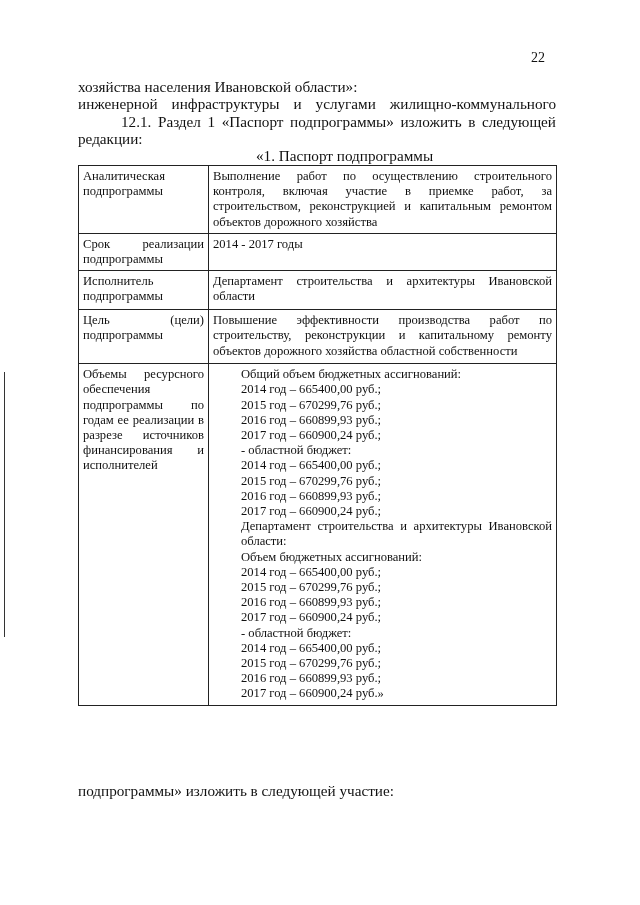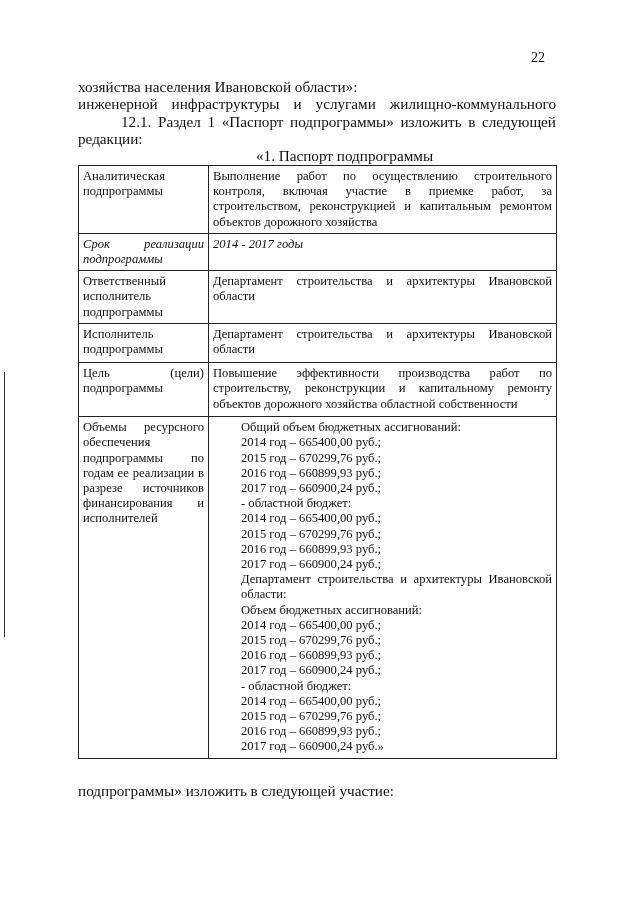--- a/index.html
+++ b/index.html
@@ -17,21 +17,21 @@
   table.passport { position: absolute; top: 165px; left: 78px; width: 479px; border-collapse: collapse;
                    font-size: 12.6px; line-height: 15.2px; }
   table.passport td { border: 1px solid #222; vertical-align: top; padding: 3px 4px 3px 4px; }
   table.passport td.label { width: 121px; text-align: justify; }
   table.passport td.value { text-align: justify; }
   td.label .l, td.value .l { display: block; }
   .jl { text-align: justify; text-align-last: justify; white-space: nowrap; }
   .ll { text-align: left; }
   tr.r1 td { height: 60px; }
   tr.r2 td { height: 18px; }
-  tr.r3 td { height: 30px; font-style: italic; }
+  tr.r3 td { height: 30px; }
   tr.r4 td { height: 46px; }
   tr.r5 td { height: 32px; }
   tr.r6 td { height: 47px; }
   .funding .l { white-space: nowrap; margin-left: 28px; }
   .margin-line { position: absolute; left: 4px; top: 372px; width: 1px; height: 265px; background: #333; }
   #p3 { top: 782px; }
 </style>
 </head>
 <body>
 
@@ -65,31 +65,20 @@
       <span class="l ll">объектов дорожного хозяйства</span>
     </td>
   </tr>
   <tr class="r3">
     <td class="label">
       <span class="l jl">Срок реализации</span>
       <span class="l ll">подпрограммы</span>
     </td>
     <td class="value">
       <span class="l ll">2014 - 2017 годы</span>
-    </td>
-  </tr>
-  <tr class="r4">
-    <td class="label">
-      <span class="l ll">Ответственный</span>
-      <span class="l ll">исполнитель</span>
-      <span class="l ll">подпрограммы</span>
-    </td>
-    <td class="value">
-      <span class="l jl">Департамент строительства и архитектуры Ивановской</span>
-      <span class="l ll">области</span>
     </td>
   </tr>
   <tr class="r5">
     <td class="label">
       <span class="l ll">Исполнитель</span>
       <span class="l ll">подпрограммы</span>
     </td>
     <td class="value">
       <span class="l jl">Департамент строительства и архитектуры Ивановской</span>
       <span class="l ll">области</span>

